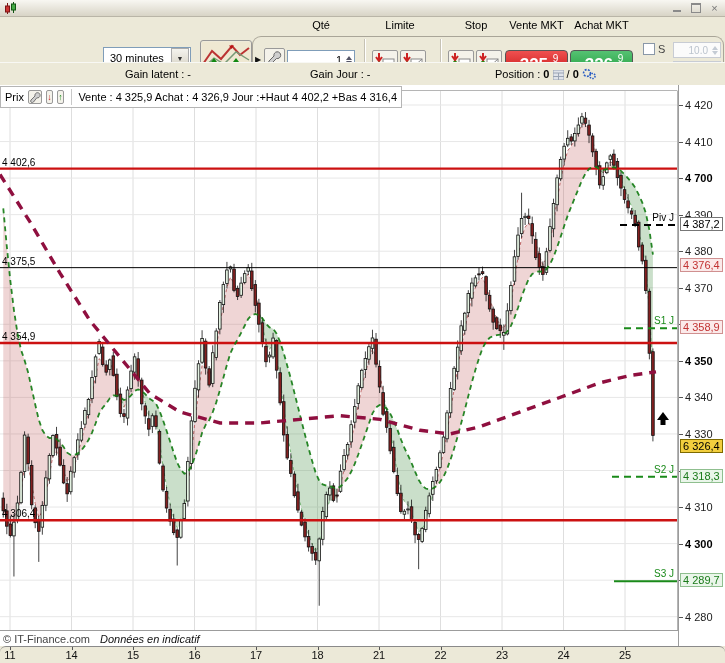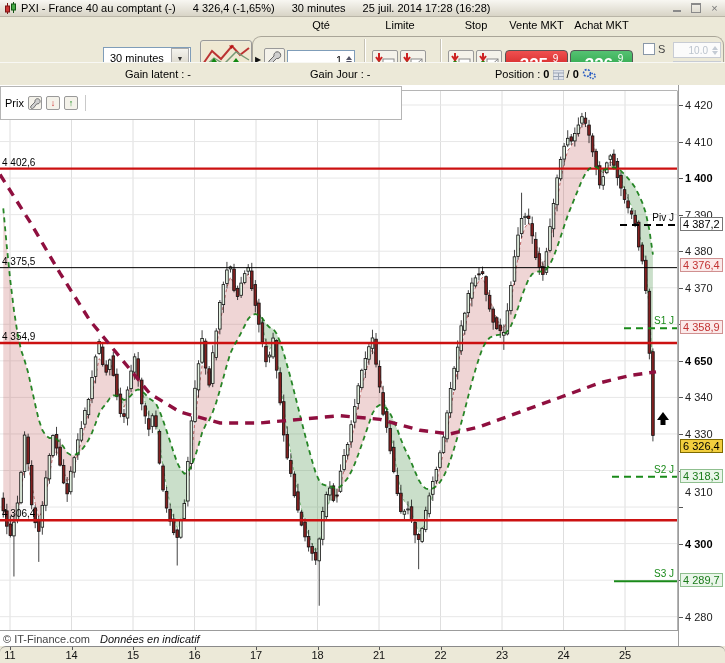--- a/index.html
+++ b/index.html
@@ -63,21 +63,21 @@
   .statusrow{position:absolute;left:0;top:62px;width:725px;height:23px;background:#ece9d8;
     border-top:1px solid #f8f8f4;}
   .statusrow .it{position:absolute;top:5px;white-space:nowrap;}
   .pos-num{font-weight:bold;}
   .mini-ico{display:inline-block;vertical-align:-2px;}
 
   
   .chart{position:absolute;left:0;top:85px;width:678px;height:545px;background:#fff;}
   .quotebar{position:absolute;left:0;top:1px;width:402px;height:22px;background:#fff;
     border:1px solid #b5b5b5;box-sizing:border-box;display:flex;align-items:center;gap:4px;
-    padding:16px 4px;z-index:5;white-space:nowrap;}
+    padding:4px 4px;z-index:5;white-space:nowrap;}
   .quotebar .qsep{width:1px;height:16px;background:#c9c9c9;margin:0 3px;}
   .qicon{width:14px;height:14px;border:1px solid #999;border-radius:2px;background:#f4f2ea;
     display:flex;align-items:center;justify-content:center;font-size:9px;font-weight:bold;padding:0;}
   .footerbar{position:absolute;left:0;top:630px;width:678px;height:16px;background:#fff;
     border-top:1px solid #9c9c9c;box-sizing:border-box;display:flex;align-items:center;gap:10px;
     padding-left:3px;}
   .footerbar .copy{color:#444;}
   .footerbar .note{font-style:italic;color:#111;}
   .xaxis{position:absolute;left:0;top:646px;width:725px;height:17px;background:#ece9d8;
     border-top:1px solid #8a8a8a;border-radius:6px;}
@@ -100,26 +100,20 @@
 <div class="app">
 
   <div class="titlebar">
     <span class="title-icon">
       <svg width="13" height="13">
           <line x1="3.5" y1="1" x2="3.5" y2="12" stroke="#7a1515" stroke-width="1"></line>
           <rect x="1.5" y="4" width="4" height="6" fill="#cc3333" stroke="#7a1515"></rect>
           <line x1="9.5" y1="0" x2="9.5" y2="11" stroke="#115511"></line>
           <rect x="7.5" y="2" width="4" height="6" fill="#44aa44" stroke="#115511"></rect>
         </svg>
-    </span>
-    <span class="title-text">
-      <span>PXI - France 40 au comptant (-)</span>
-      <span>4 326,4 (-1,65%)</span>
-      <span>30 minutes</span>
-      <span>25 juil. 2014 17:28 (16:28)</span>
     </span>
     <span class="winbtns">
       <span class="wb wb-min">
           <i></i>
         </span>
       <span class="wb wb-max">
           <i></i>
         </span>
       <span class="wb">×</span>
     </span>
@@ -704,46 +698,47 @@
     <div class="quotebar">
       <span>Prix</span>
       <button class="qicon">
           <svg width="12" height="12">
             <path d="M2 9 L6 5 a2.6 2.6 0 1 1 1.8 1.8 L4.5 11 a1.2 1.2 0 1 1 -2.5 -2 Z" fill="#cfcfcf" stroke="#666" stroke-width="0.9"></path>
           </svg>
         </button>
       <button class="qicon" style="color:#c22;">↓</button>
       <button class="qicon" style="color:#1a8a1a;">↑</button>
       <span class="qsep"></span>
+      <span>Vente : 4 325,9 Achat : 4 326,9 Jour :+Haut 4 402,2 +Bas 4 316,4</span>
     </div>
   </div>
 
   <div class="yaxis" id="yaxis">
       <span class="tkm" style="top:20px"></span>
       <span class="tick" style="top:14px">4 420</span>
       <span class="tkm" style="top:56.55px"></span>
       <span class="tick" style="top:50.55px">4 410</span>
       <span class="tkm" style="top:93.1px"></span>
-      <span class="tick b" style="top:87.1px">1 400</span>
+      <span class="tick b" style="top:87.1px">4 700</span>
       <span class="tkm" style="top:129.65px"></span>
-      <span class="tick" style="top:123.65px">7 390</span>
+      <span class="tick" style="top:123.65px">4 390</span>
       <span class="tkm" style="top:166.2px"></span>
       <span class="tick" style="top:160.2px">4 380</span>
       <span class="tkm" style="top:202.75px"></span>
       <span class="tick" style="top:196.75px">4 370</span>
       <span class="tkm" style="top:239.3px"></span>
       <span class="tkm" style="top:275.85px"></span>
-      <span class="tick b" style="top:269.85px">4 650</span>
+      <span class="tick b" style="top:269.85px">4 350</span>
       <span class="tkm" style="top:312.4px"></span>
       <span class="tick" style="top:306.4px">4 340</span>
       <span class="tkm" style="top:348.95px"></span>
       <span class="tick" style="top:342.95px">4 330</span>
       <span class="tkm" style="top:385.5px"></span>
       <span class="tkm" style="top:422.05px"></span>
-      <span class="tick" style="top:401px">4 310</span>
+      <span class="tick" style="top:416px">4 310</span>
       <span class="tkm" style="top:458.6px"></span>
       <span class="tick b" style="top:452.6px">4 300</span>
       <span class="tkm" style="top:495.15px"></span>
       <span class="tkm" style="top:531.7px"></span>
       <span class="tick" style="top:525.7px">4 280</span>
       <span class="pbox plain" style="top:131.88px">4 387,2</span>
       <span class="pbox pink" style="top:173px">4 376,4</span>
       <span class="pbox pink" style="top:235.32px">4 358,9</span>
       <span class="pbox yellow" style="top:354.11px">6 326,4</span>
       <span class="pbox green" style="top:383.71px">4 318,3</span>

